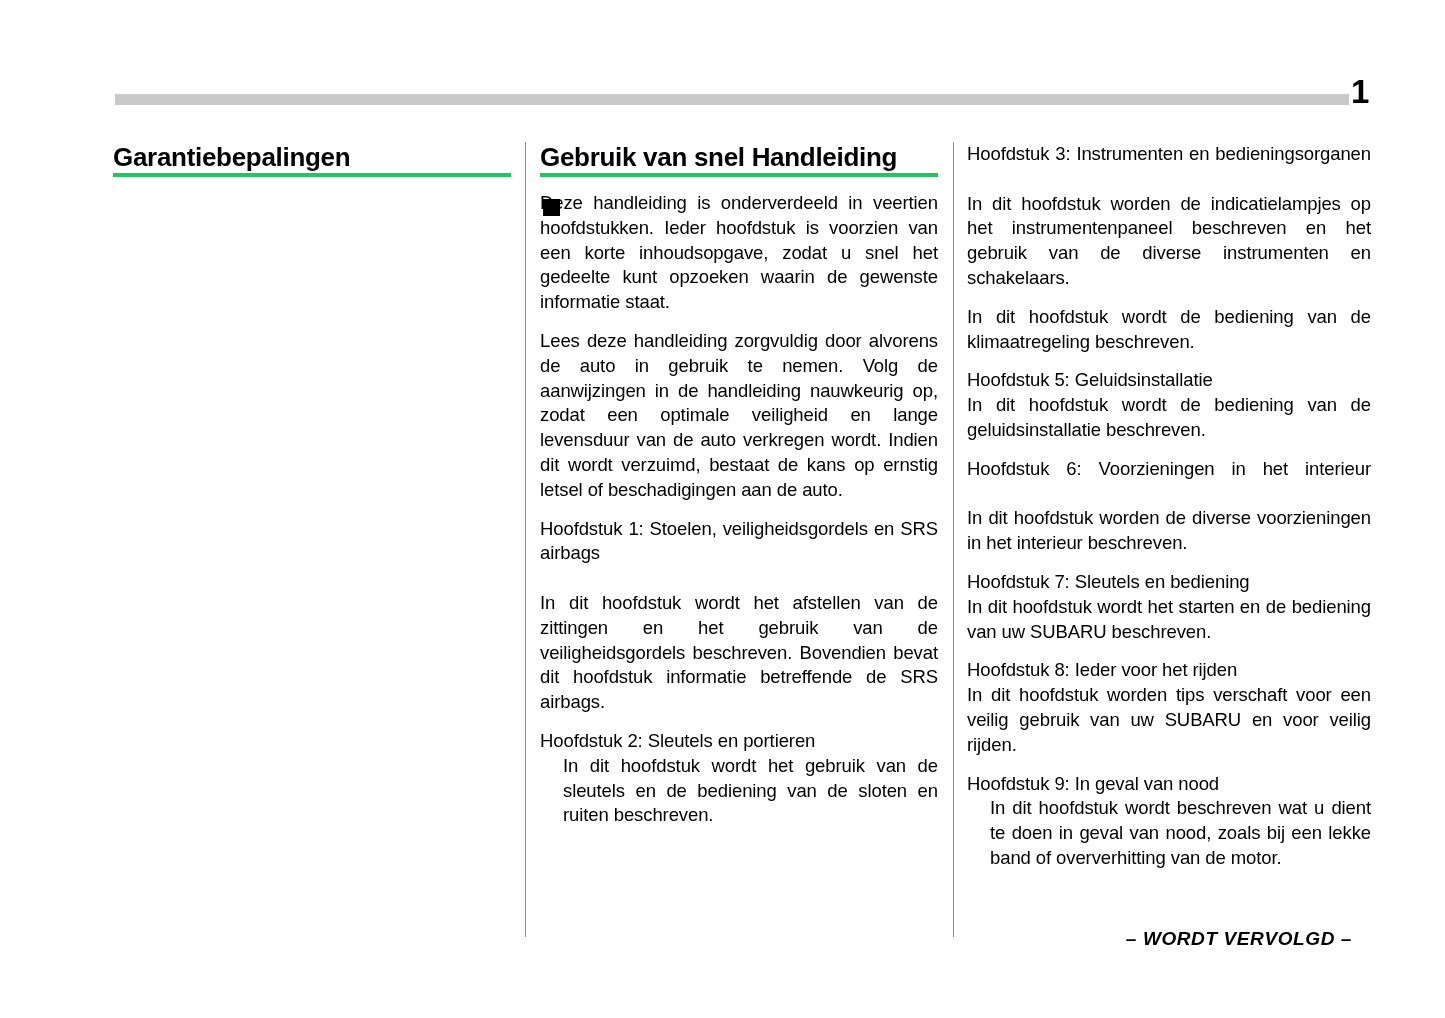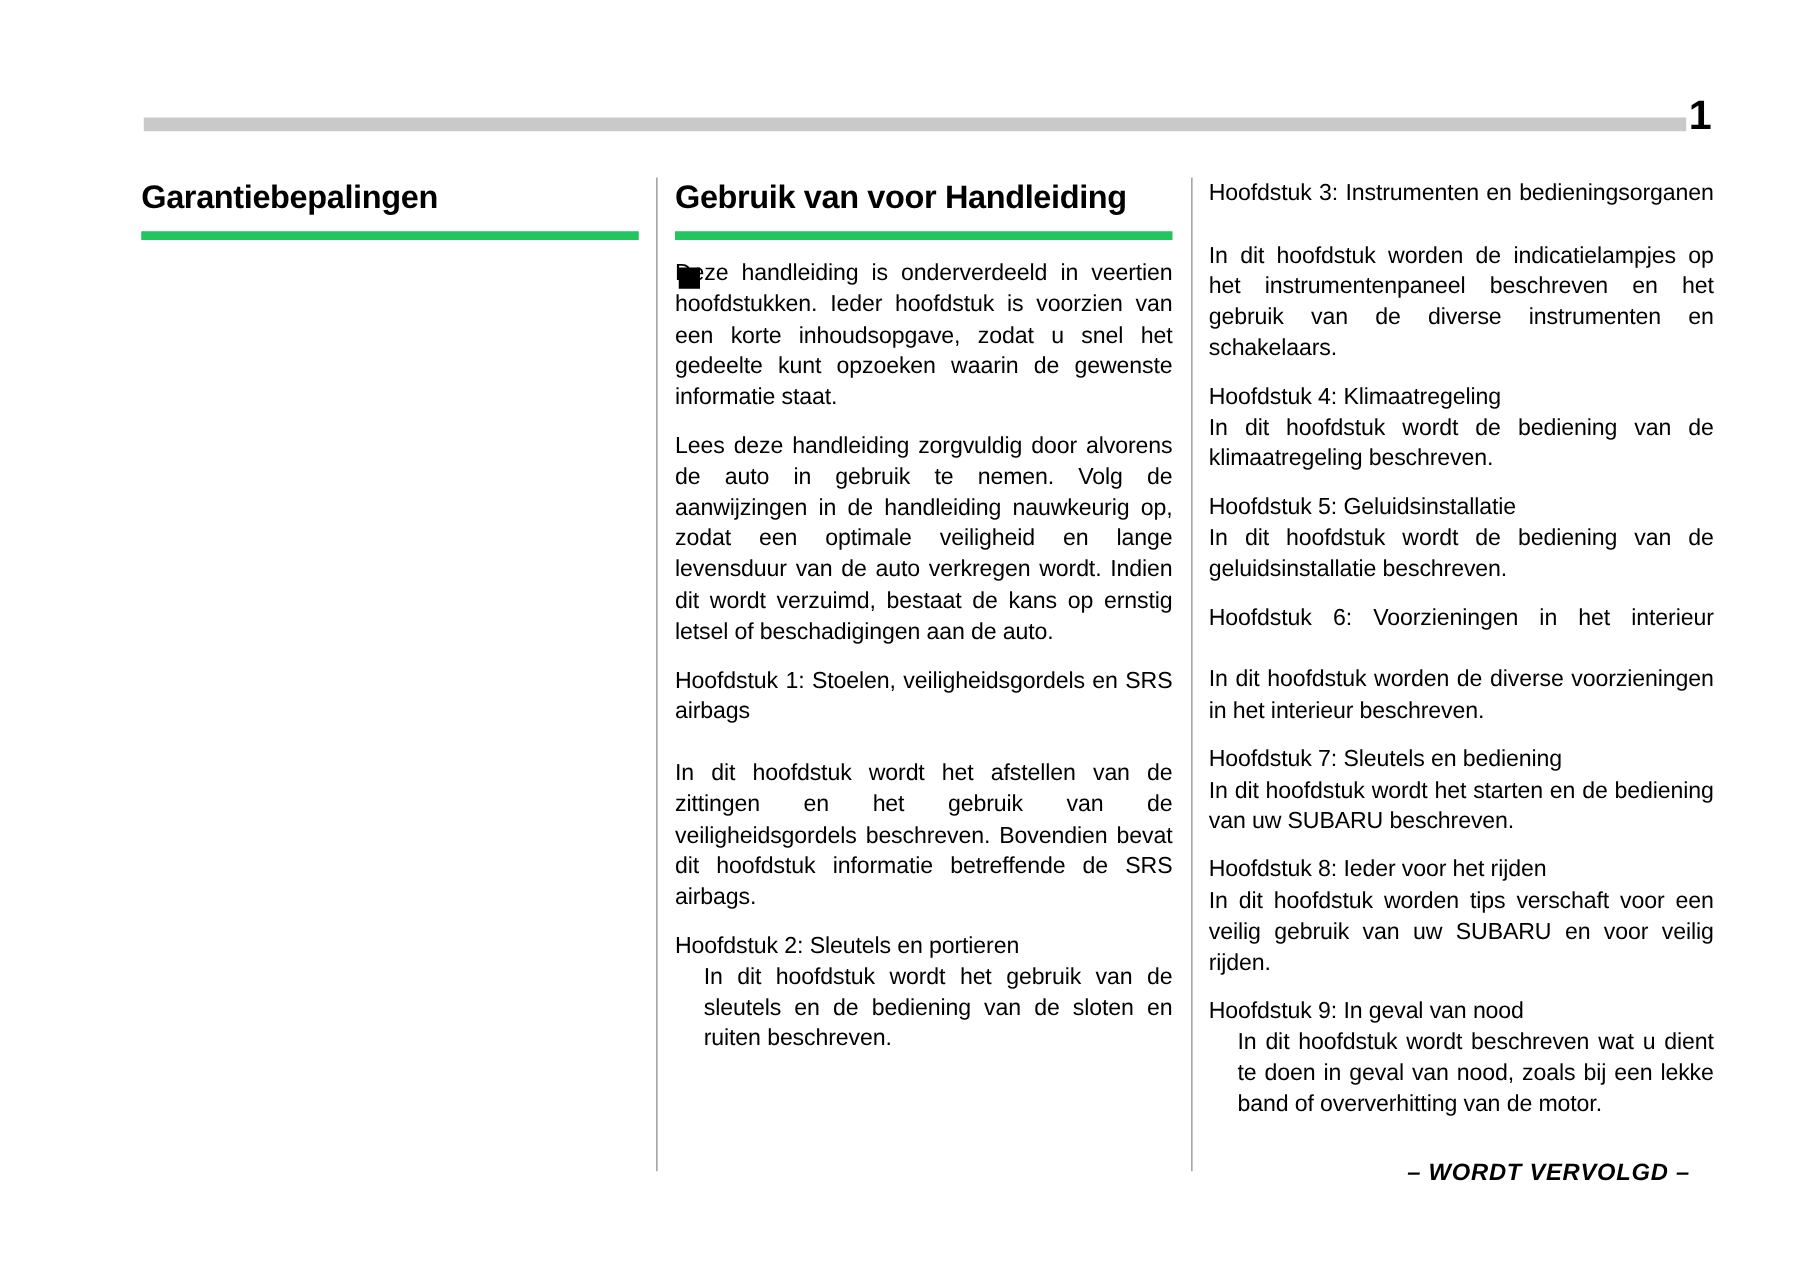--- a/index.html
+++ b/index.html
@@ -72,22 +72,22 @@
 
   
   .sec-title {
     font-size: 26px;
     font-weight: bold;
     line-height: 31px;
     margin: 0;
     letter-spacing: -0.3px;
   }
   .sec-title.underlined {
-    border-bottom: 7px solid #22c55e;
-    padding-bottom: 12px;
+    border-bottom: 4px solid #22c55e;
+    padding-bottom: 0;
   }
   .col-1 .sec-title.underlined { margin-bottom: 16px; }
   .col-2 .sec-title.underlined { margin-bottom: 14px; }
 
   .sub-title {
     font-size: 23px;
     font-weight: bold;
     line-height: 28px;
     margin: 0 0 4px 0;
     position: relative;
@@ -158,21 +158,21 @@
 <div class="divider divider-a"></div>
 <div class="divider divider-b"></div>
 
 <div class="columns">
 
   <div class="col col-1">
     <h2 class="sec-title underlined">Garantiebepalingen</h2>
   </div>
 
   <div class="col col-2">
-    <h2 class="sec-title underlined">Gebruik van voor Handleiding</h2>
+    <h2 class="sec-title underlined">Gebruik van snel Handleiding</h2>
 
     <h3 class="sub-title">
       <span class="bullet"></span>
     </h3>
 
     <p class="body">Deze handleiding is onderverdeeld in veertien hoofdstukken. Ieder hoofdstuk is voorzien van een korte inhoudsopgave, zodat u snel het gedeelte kunt opzoeken waarin de gewenste informatie staat.</p>
 
     <p class="body">Lees deze handleiding zorgvuldig door alvorens de auto in gebruik te nemen. Volg de aanwijzingen in de handleiding nauwkeurig op, zodat een optimale veiligheid en lange levensduur van de auto verkregen wordt. Indien dit wordt verzuimd, bestaat de kans op ernstig letsel of beschadigingen aan de auto.</p>
 
     <h3 class="chap force-justify">Hoofdstuk 1: Stoelen, veiligheidsgordels en SRS airbags</h3>
@@ -180,21 +180,20 @@
 
     <h3 class="chap">Hoofdstuk 2: Sleutels en portieren</h3>
     <p class="body tight">In dit hoofdstuk wordt het gebruik van de sleutels en de bediening van de sloten en ruiten beschreven.</p>
   </div>
 
   <div class="col col-3">
 
     <h3 class="chap force-justify">Hoofdstuk 3: Instrumenten en bedieningsorganen</h3>
     <p class="body">In dit hoofdstuk worden de indicatielampjes op het instrumentenpaneel beschreven en het gebruik van de diverse instrumenten en schakelaars.</p>
 
-    <h3 class="chap">Hoofdstuk 4: Klimaatregeling</h3>
     <p class="body">In dit hoofdstuk wordt de bediening van de klimaatregeling beschreven.</p>
 
     <h3 class="chap">Hoofdstuk 5: Geluidsinstallatie</h3>
     <p class="body">In dit hoofdstuk wordt de bediening van de geluidsinstallatie beschreven.</p>
 
     <h3 class="chap force-justify">Hoofdstuk 6: Voorzieningen in het interieur</h3>
     <p class="body">In dit hoofdstuk worden de diverse voorzieningen in het interieur beschreven.</p>
 
     <h3 class="chap">Hoofdstuk 7: Sleutels en bediening</h3>
     <p class="body">In dit hoofdstuk wordt het starten en de bediening van uw SUBARU beschreven.</p>

